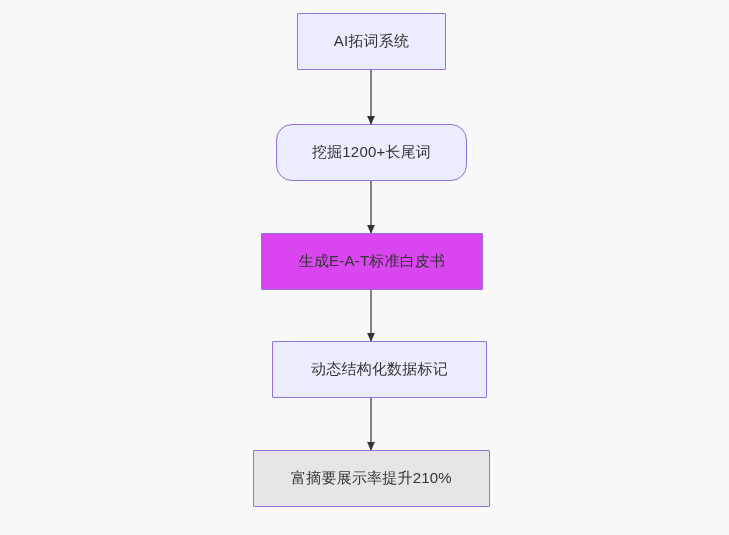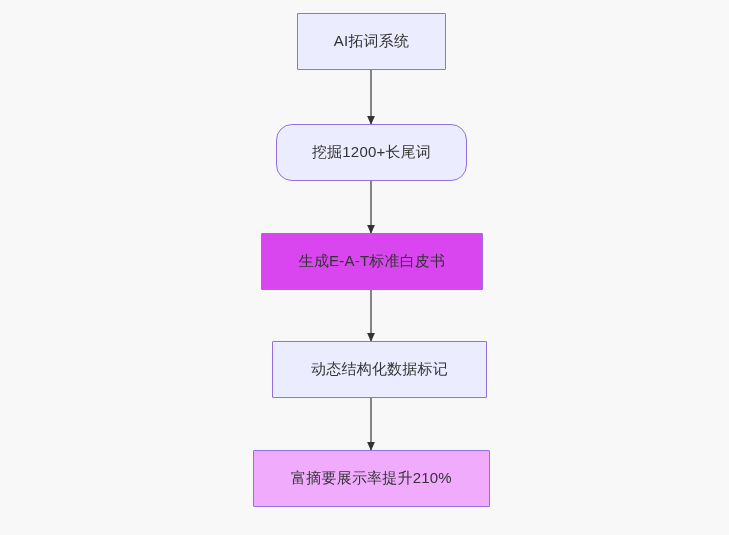--- a/index.html
+++ b/index.html
@@ -72,18 +72,18 @@
       </div>
       <div class="node" style="left: 276px; top: 124px; width: 191px; height: 57px; background: rgb(236, 236, 255); border-color: rgb(147, 112, 219); border-radius: 16px;">
         <span class="node-label" style="color: rgb(51, 51, 51);">挖掘1200+长尾词</span>
       </div>
       <div class="node" style="left: 261px; top: 233px; width: 222px; height: 57px; background: #d946ef; border-color: rgb(147, 112, 219);">
         <span class="node-label" style="color: rgb(51, 51, 51);">生成E-A-T标准白皮书</span>
       </div>
       <div class="node" style="left: 272px; top: 341px; width: 215px; height: 57px; background: rgb(236, 236, 255); border-color: rgb(147, 112, 219);">
         <span class="node-label" style="color: rgb(51, 51, 51);">动态结构化数据标记</span>
       </div>
-      <div class="node" style="left: 253px; top: 450px; width: 237px; height: 57px; background: #f0abfc; border-color: rgb(147, 112, 219);">
+      <div class="node" style="left: 253px; top: 450px; width: 237px; height: 57px; background: #e5e5e5; border-color: rgb(147, 112, 219);">
         <span class="node-label" style="color: rgb(51, 51, 51);">富摘要展示率提升210%</span>
       </div>
     </div>
 
 </div>
 
 </body></html>

